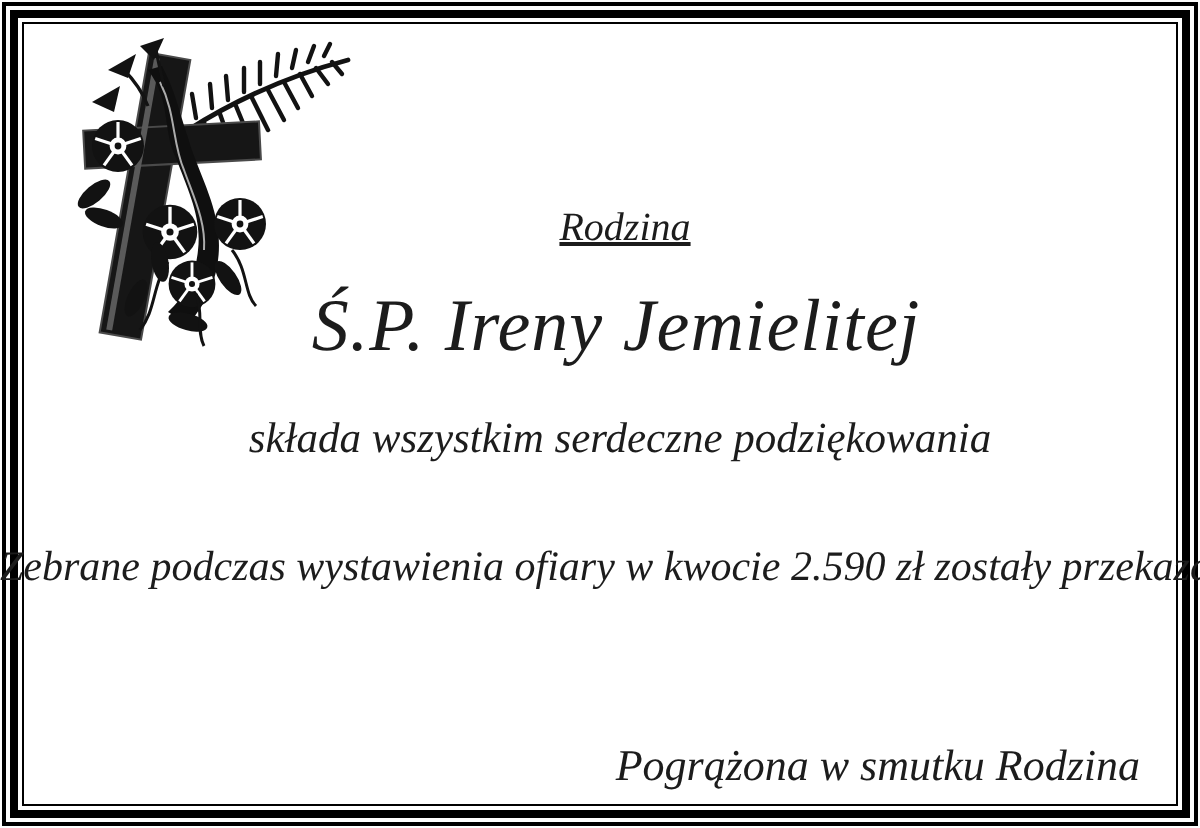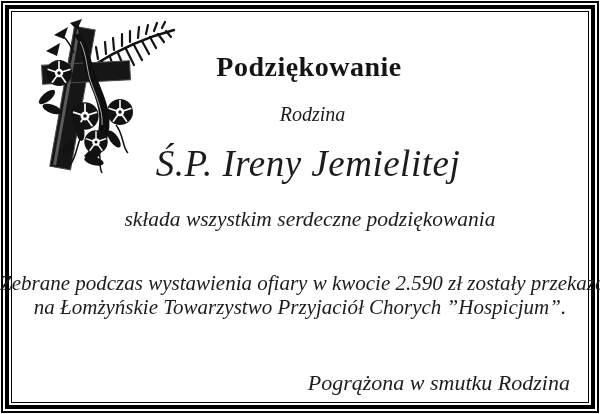--- a/index.html
+++ b/index.html
@@ -4,21 +4,21 @@
 <style>
   html,body{margin:0;padding:0;background:#ffffff;}
   body{width:600px;height:414px;position:relative;font-family:"Liberation Serif",serif;}
   .card{position:absolute;inset:0;background:#ffffff;overflow:hidden;}
   
   .frame1{position:absolute;inset:1px;border:2px solid #000;pointer-events:none;}
   .frame2{position:absolute;inset:5px;border:4px solid #000;pointer-events:none;}
   .frame3{position:absolute;inset:11px;border:1px solid #000;pointer-events:none;}
   .txt{position:absolute;left:0;right:0;color:#1c1c1c;text-align:center;white-space:nowrap;}
   .title{top:51px;padding-left:18px;font-size:28px;font-weight:bold;letter-spacing:.5px;color:#141414;}
-  .subtitle{top:103px;padding-left:25px;font-size:20px;font-style:italic;}
+  .subtitle{top:103px;padding-left:25px;font-size:20px;font-style:italic;text-decoration:underline;}
   .name{top:142px;padding-left:16px;font-size:37px;font-style:italic;letter-spacing:.5px;}
   .para1{top:206px;font-size:21.5px;font-style:italic;line-height:27px;margin-left:20px;}
   .para2{top:272px;font-size:21px;font-style:italic;line-height:23.5px;}
   .signature{top:347px;left:auto;right:30px;font-size:22px;font-style:italic;text-align:right;margin-top:23px;}
   .cross-art{position:absolute;left:24px;top:13px;width:158px;height:168px;}
 </style>
 </head>
 <body>
 
 <div class="card">
@@ -97,27 +97,25 @@
     <use href="#leaf" transform="translate(70,148) rotate(15)"></use>
     <use href="#leaf" transform="translate(90,126) rotate(55)"></use>
     <use href="#leaf" transform="translate(56,118) rotate(80)"></use>
     <g stroke="#121212" stroke-width="1.5" fill="none">
       <path d="M60,118 C52,130 54,142 46,152"></path>
       <path d="M74,134 C78,144 74,152 78,160"></path>
       <path d="M92,112 C100,122 98,134 104,140"></path>
     </g>
   </svg>
 
-  <div class="txt title">Podziękowanie</div>
   <div class="txt subtitle">Rodzina</div>
   <div class="txt name">Ś.P. Ireny Jemielitej</div>
 
   <div class="txt para1">
     <div>składa wszystkim serdeczne podziękowania</div>
   </div>
 
   <div class="txt para2">
     <div>Zebrane podczas wystawienia ofiary w kwocie 2.590 zł zostały przekazane</div>
-    <div>na Łomżyńskie Towarzystwo Przyjaciół Chorych ”Hospicjum”.</div>
   </div>
 
   <div class="txt signature">Pogrążona w smutku Rodzina</div>
 </div>
 
 </body></html>

